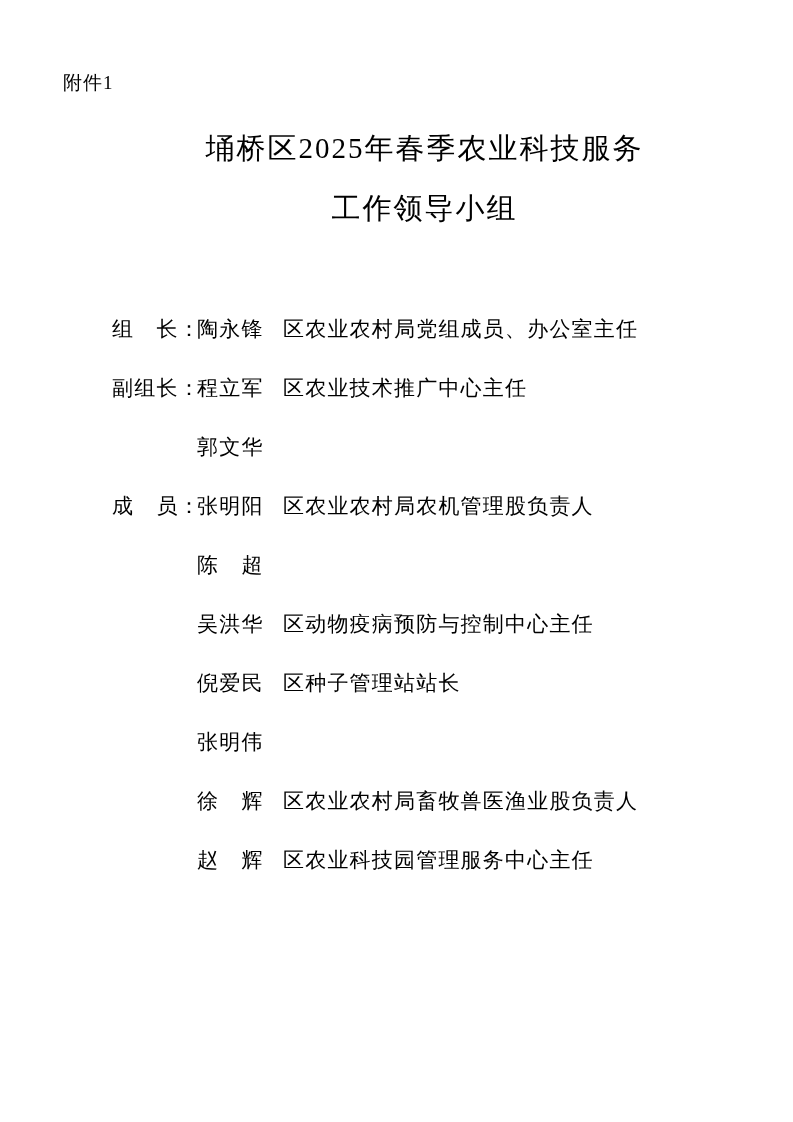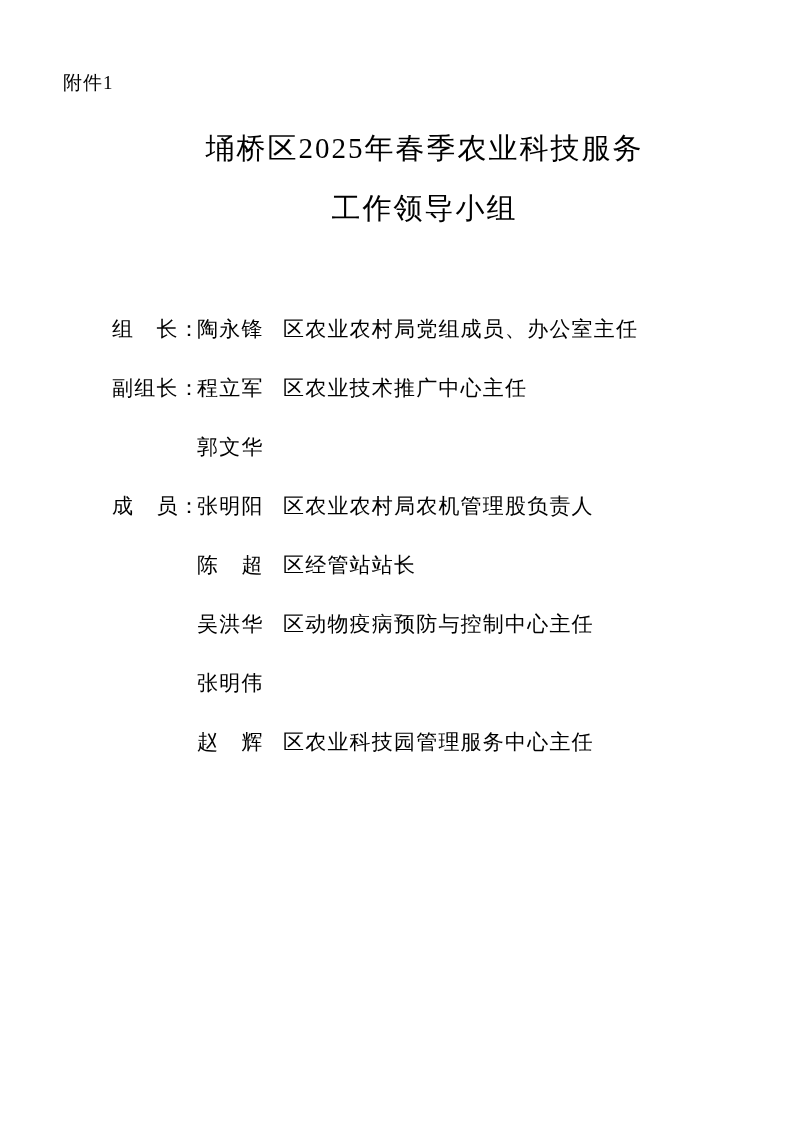--- a/index.html
+++ b/index.html
@@ -100,36 +100,45 @@
 
     <div class="roster-row">
       <span class="role-col">成　员：</span>
       <span class="name-col">张明阳</span>
       <span class="position-col">区农业农村局农机管理股负责人</span>
     </div>
 
     <div class="roster-row">
       <span class="role-col"></span>
       <span class="name-col">陈　超</span>
-      <span class="position-col">区经管站站长</span>
     </div>
 
     <div class="roster-row">
       <span class="role-col"></span>
       <span class="name-col">吴洪华</span>
       <span class="position-col">区动物疫病预防与控制中心主任</span>
     </div>
 
+    <div class="roster-row">
+      <span class="role-col"></span>
+      <span class="name-col">倪爱民</span>
+      <span class="position-col">区种子管理站站长</span>
+    </div>
 
 
     <div class="roster-row">
       <span class="role-col"></span>
       <span class="name-col">张明伟</span>
     </div>
 
+    <div class="roster-row">
+      <span class="role-col"></span>
+      <span class="name-col">徐　辉</span>
+      <span class="position-col">区农业农村局畜牧兽医渔业股负责人</span>
+    </div>
 
     <div class="roster-row">
       <span class="role-col"></span>
       <span class="name-col">赵　辉</span>
       <span class="position-col">区农业科技园管理服务中心主任</span>
     </div>
 
 
   </div>
 </div>

